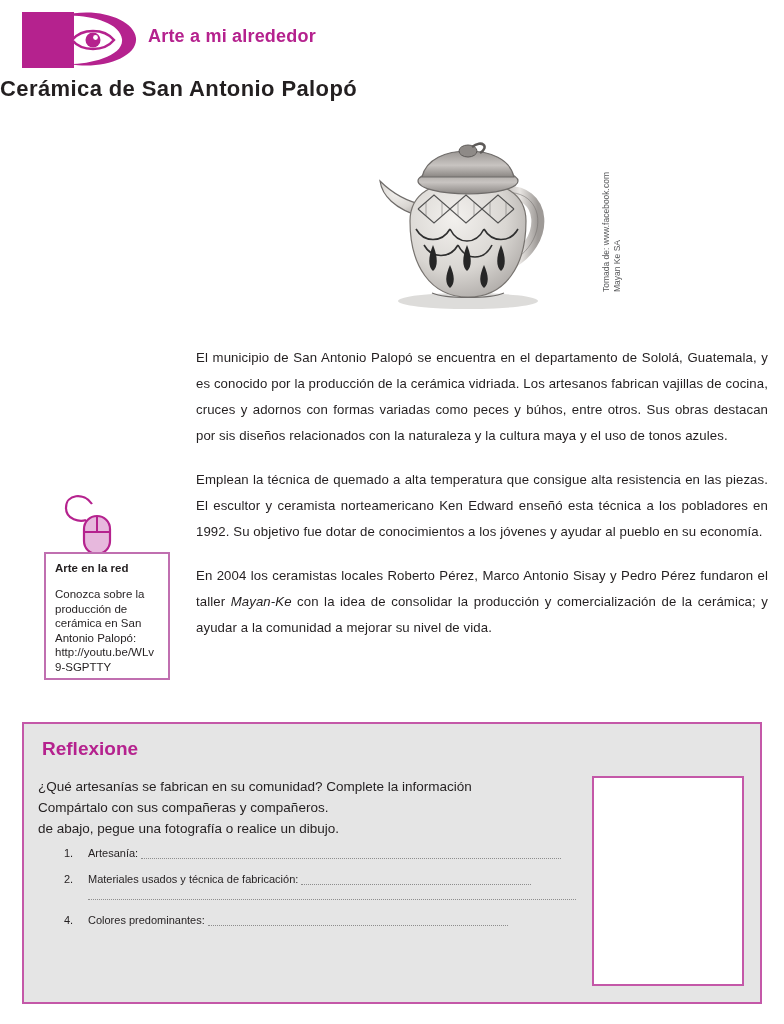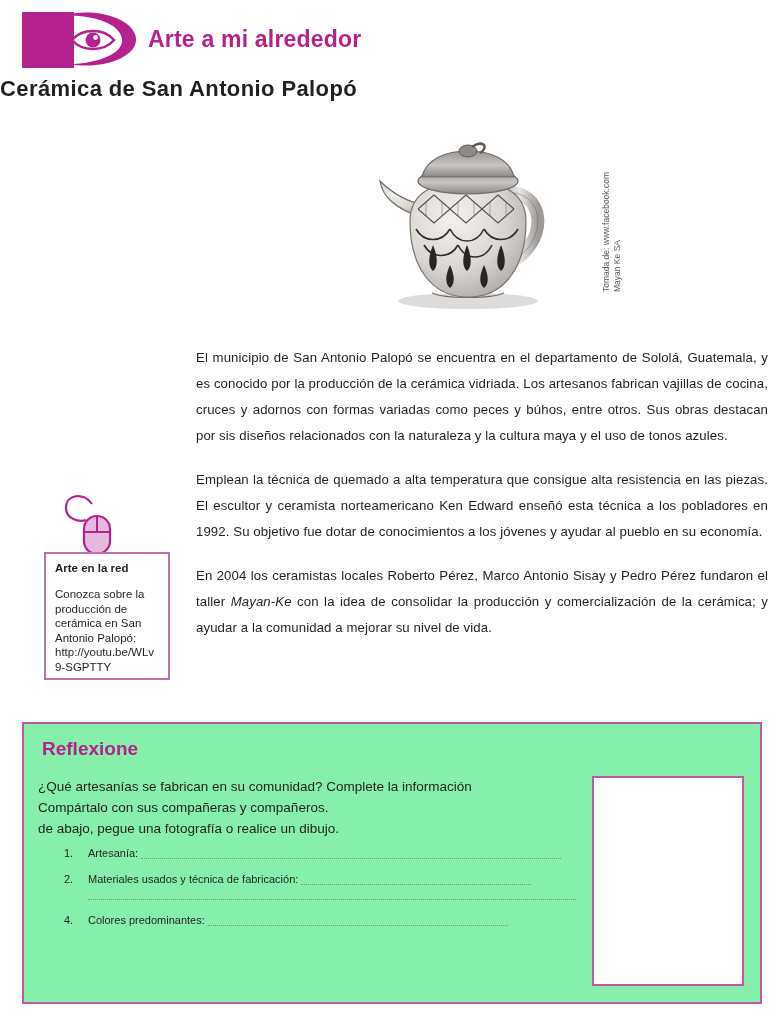--- a/index.html
+++ b/index.html
@@ -36,21 +36,21 @@
     position: absolute;
     left: 60px;
     top: 2px;
     width: 80px;
     height: 56px;
   }
   .header-title {
     position: absolute;
     left: 148px;
     top: 16px;
-    font-size: 23px;
+    font-size: 18px;
     font-weight: bold;
     color: #b5228e;
     letter-spacing: 0.2px;
     white-space: nowrap;
   }
 
   
   .page-title {
     position: absolute;
     left: 0;
@@ -142,21 +142,21 @@
 
   
   .reflex {
     position: absolute;
     left: 22px;
     top: 722px;
     width: 740px;
     height: 282px;
     border: 2px solid #c458a8;
     box-sizing: border-box;
-    background: #86efac;
+    background: #e5e5e5;
   }
   .reflex-title {
     position: absolute;
     left: 18px;
     top: 14px;
     font-size: 19px;
     font-weight: bold;
     color: #b5228e;
   }
   .reflex-intro {

